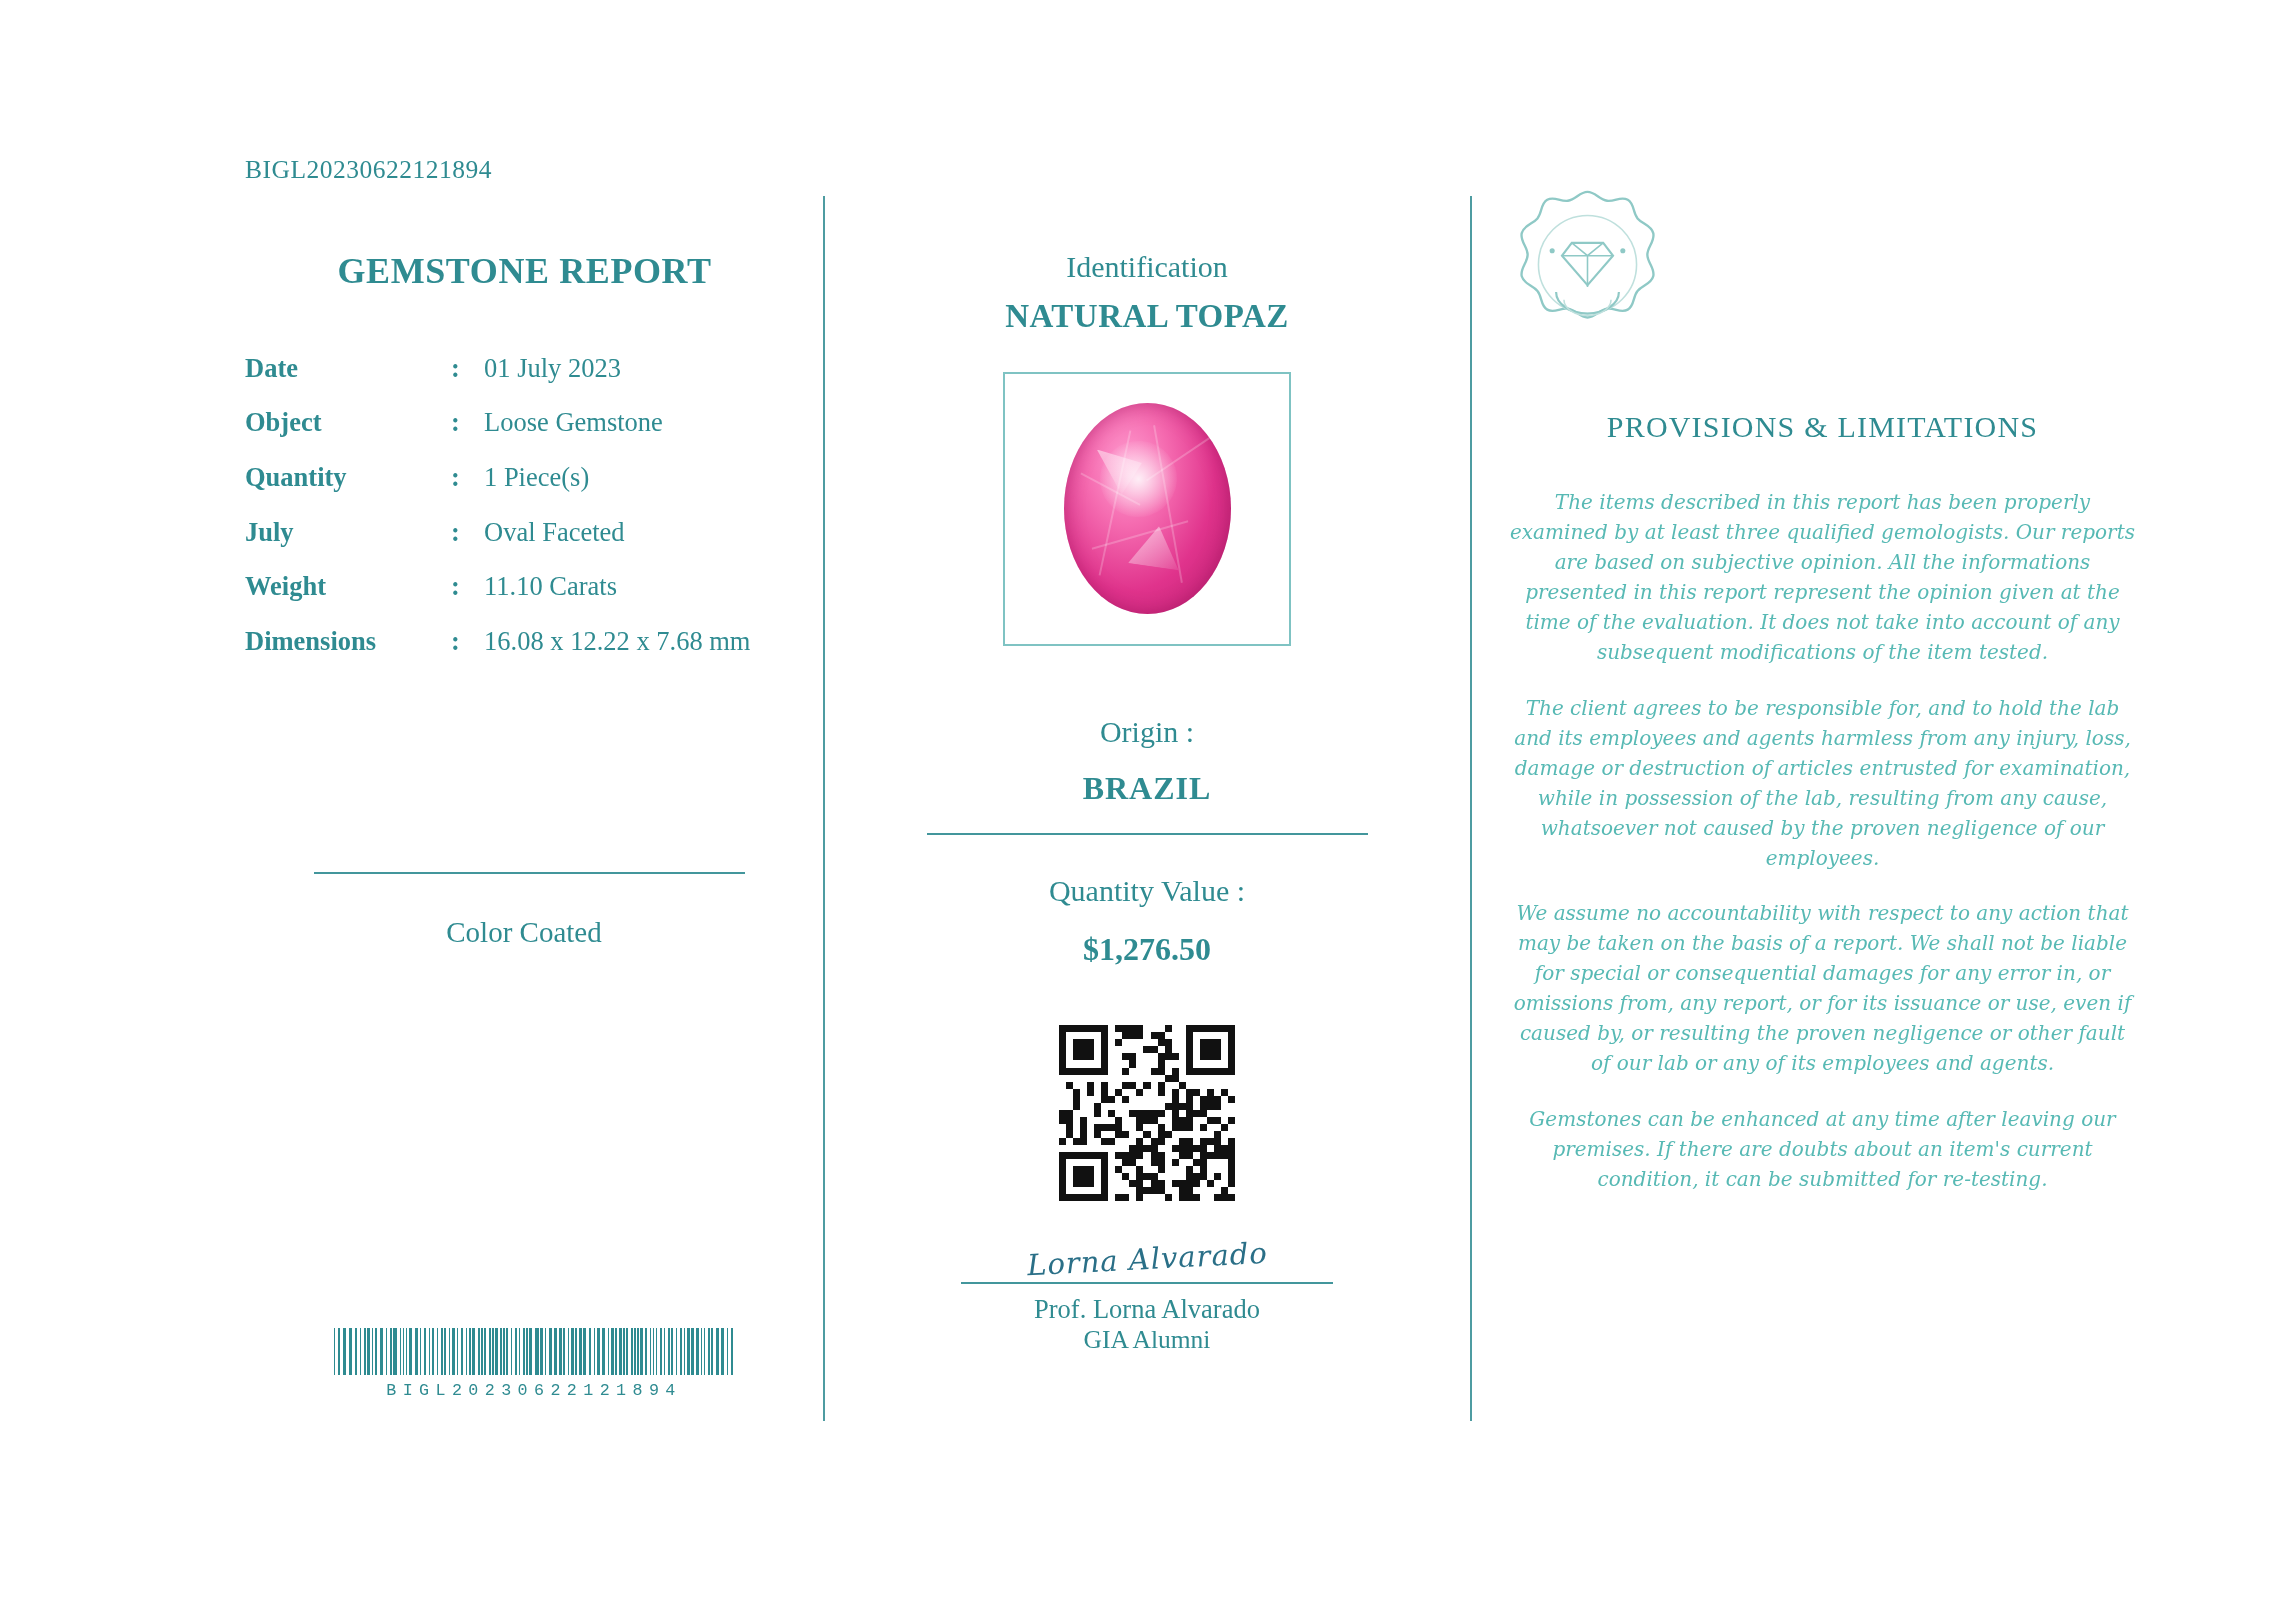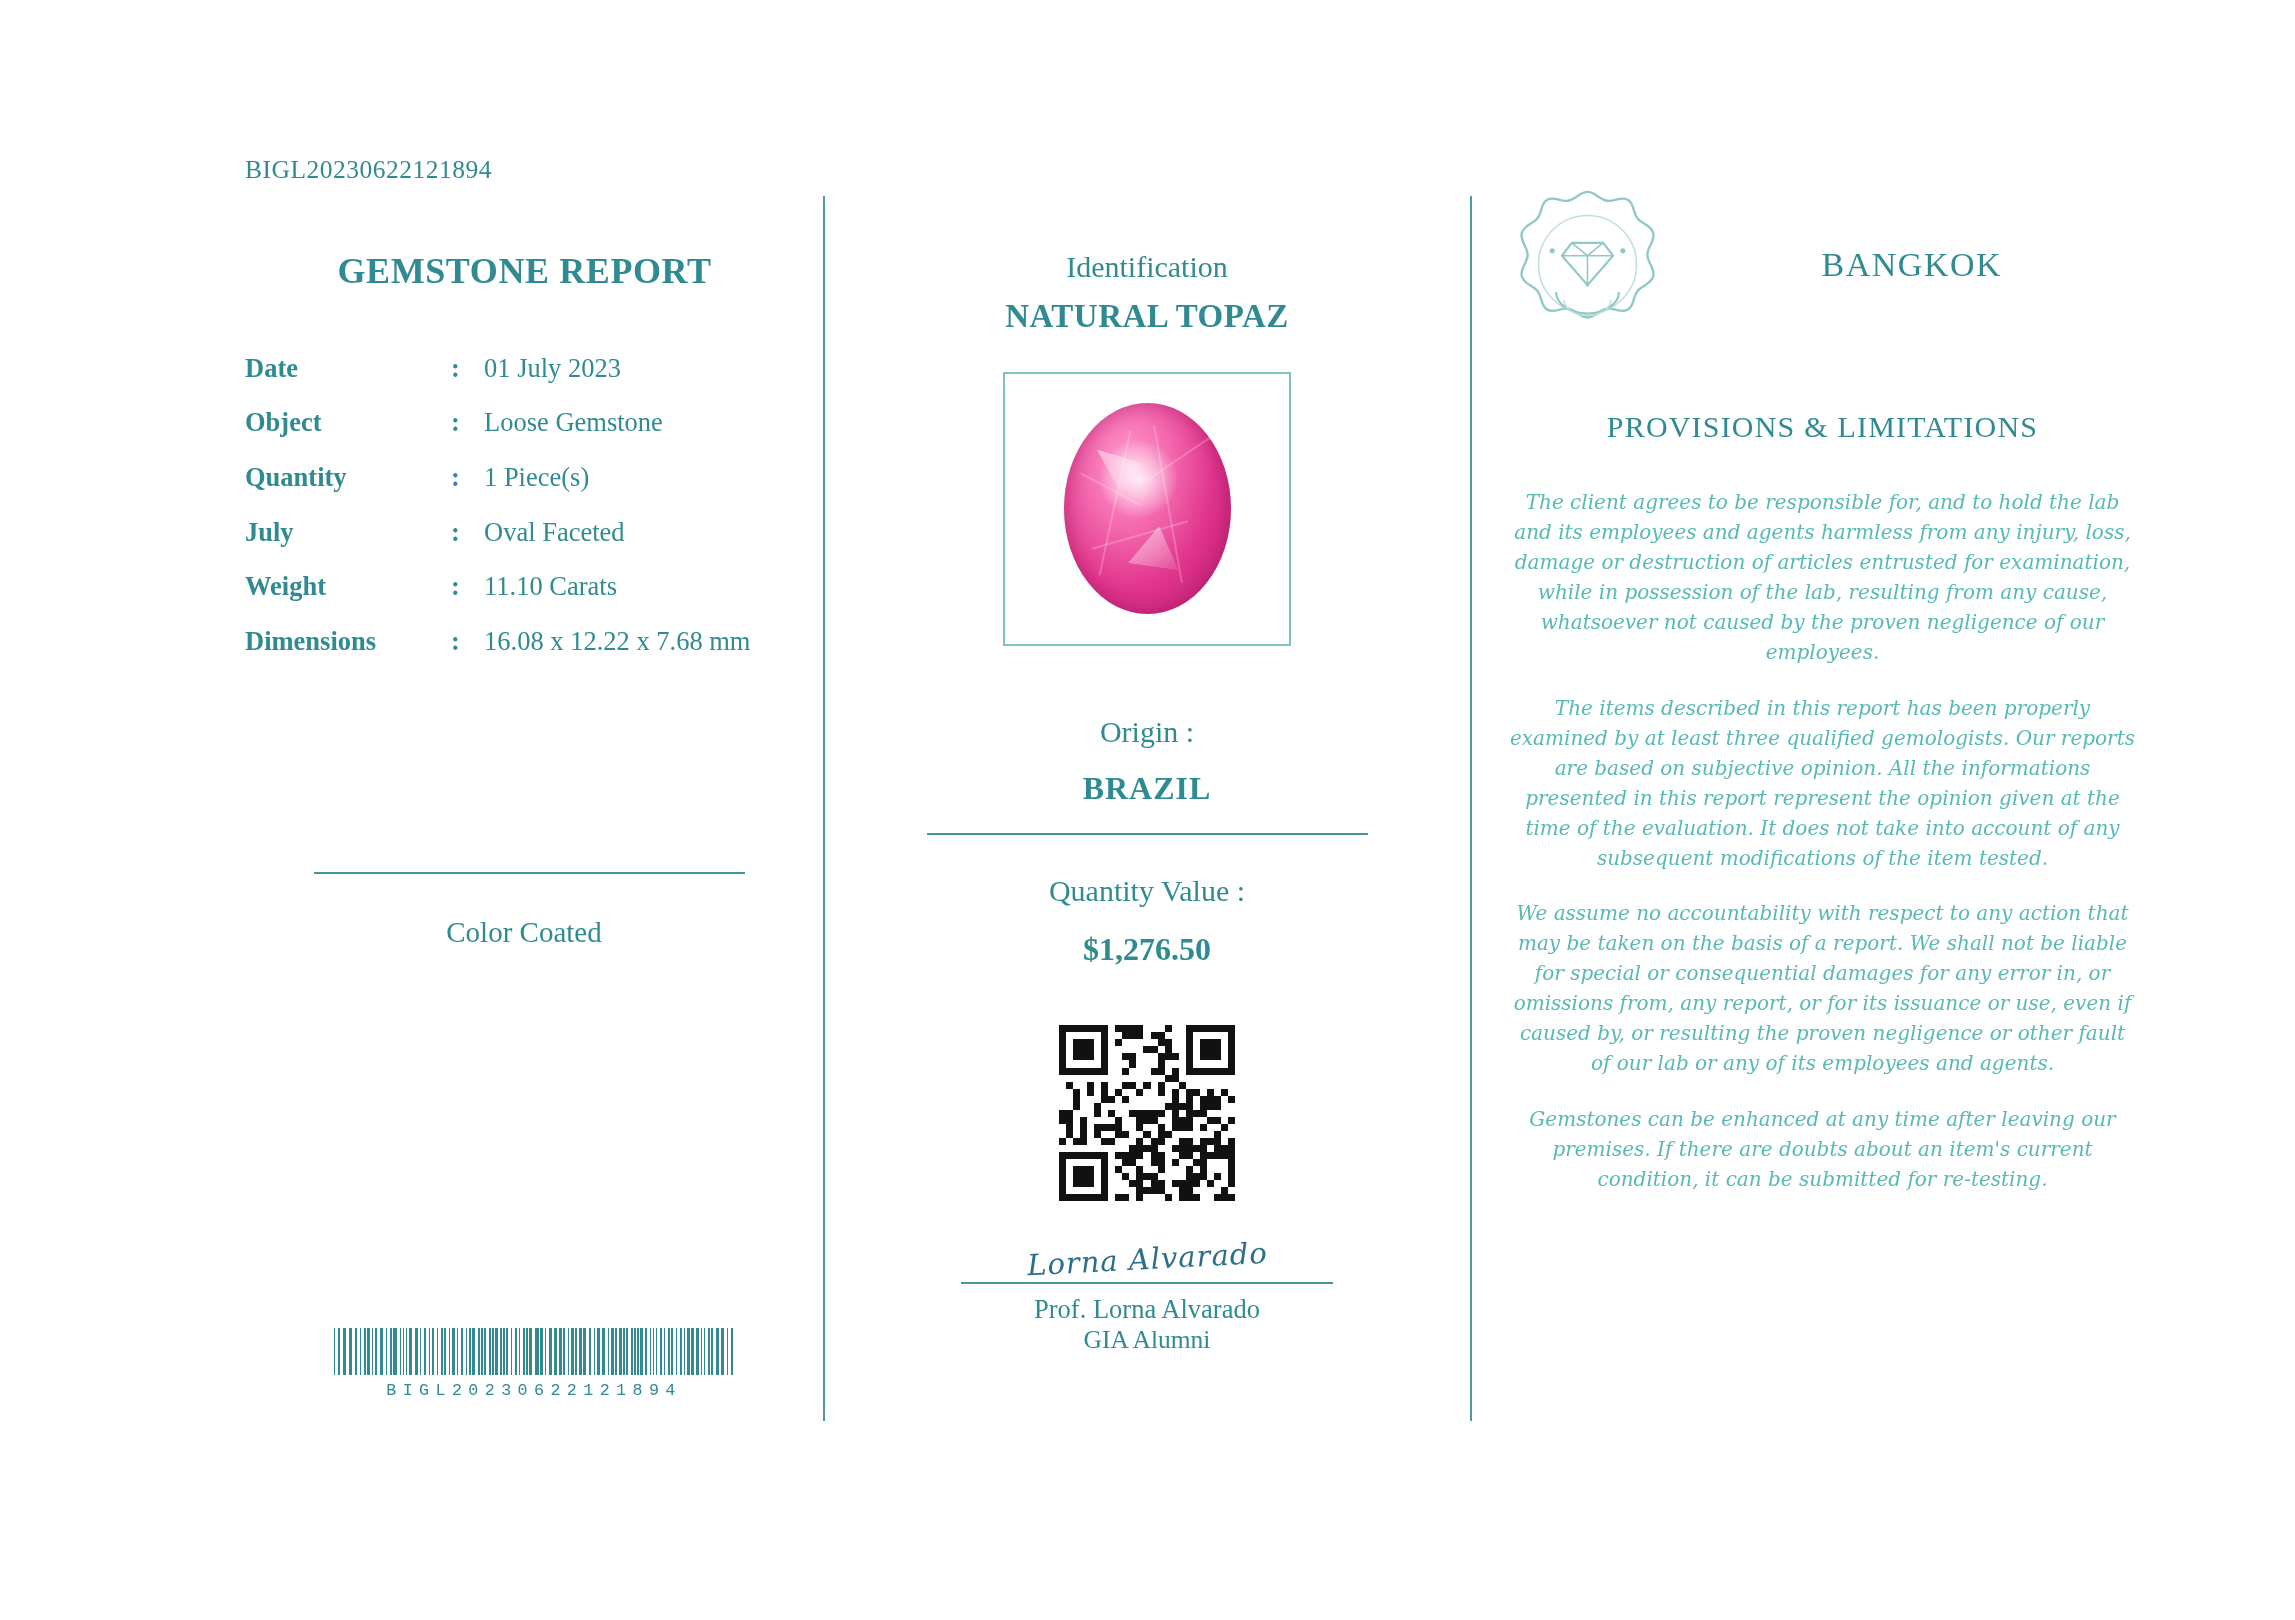--- a/index.html
+++ b/index.html
@@ -1205,28 +1205,27 @@
           <circle cx="80" cy="80" r="50" fill="none" stroke="#bfe0dd" stroke-width="1.6"></circle>
           <path d="M64 58 h32 l10 13 -26 30 -26 -30z" fill="none" stroke="#8fc9c6" stroke-width="2.2"></path>
           <path d="M64 58 l16 13 16 -13 M54 71 h52 M80 71 v32" fill="none" stroke="#8fc9c6" stroke-width="1.6"></path>
           <path d="M48 108 a32 22 0 0 0 64 0" fill="none" stroke="#8fc9c6" stroke-width="2.2"></path>
           <path d="M56 116 a24 16 0 0 0 48 0" fill="none" stroke="#bfe0dd" stroke-width="1.6"></path>
           <circle cx="44" cy="66" r="2.6" fill="#8fc9c6"></circle>
           <circle cx="116" cy="66" r="2.6" fill="#8fc9c6"></circle>
         </svg>
       </div>
       <div class="brand-name">
-        <div>BANGKOK</div>
       </div>
     </div>
 
     <div class="prov-title">PROVISIONS &amp; LIMITATIONS</div>
 
     <div class="prov-body">
+      <p class="prov-p">The items described in this report has been properly examined by at least three qualified gemologists. Our reports are based on subjective opinion. All the informations presented in this report represent the opinion given at the time of the evaluation. It does not take into account of any subsequent modifications of the item tested.</p>
       <p class="prov-p">The client agrees to be responsible for, and to hold the lab and its employees and agents harmless from any injury, loss, damage or destruction of articles entrusted for examination, while in possession of the lab, resulting from any cause, whatsoever not caused by the proven negligence of our employees.</p>
-      <p class="prov-p">The items described in this report has been properly examined by at least three qualified gemologists. Our reports are based on subjective opinion. All the informations presented in this report represent the opinion given at the time of the evaluation. It does not take into account of any subsequent modifications of the item tested.</p>
       <p class="prov-p">We assume no accountability with respect to any action that may be taken on the basis of a report. We shall not be liable for special or consequential damages for any error in, or omissions from, any report, or for its issuance or use, even if caused by, or resulting the proven negligence or other fault of our lab or any of its employees and agents.</p>
       <p class="prov-p">Gemstones can be enhanced at any time after leaving our premises. If there are doubts about an item's current condition, it can be submitted for re-testing.</p>
     </div>
   </div>
 
 </div>
 
 
 </body></html>

